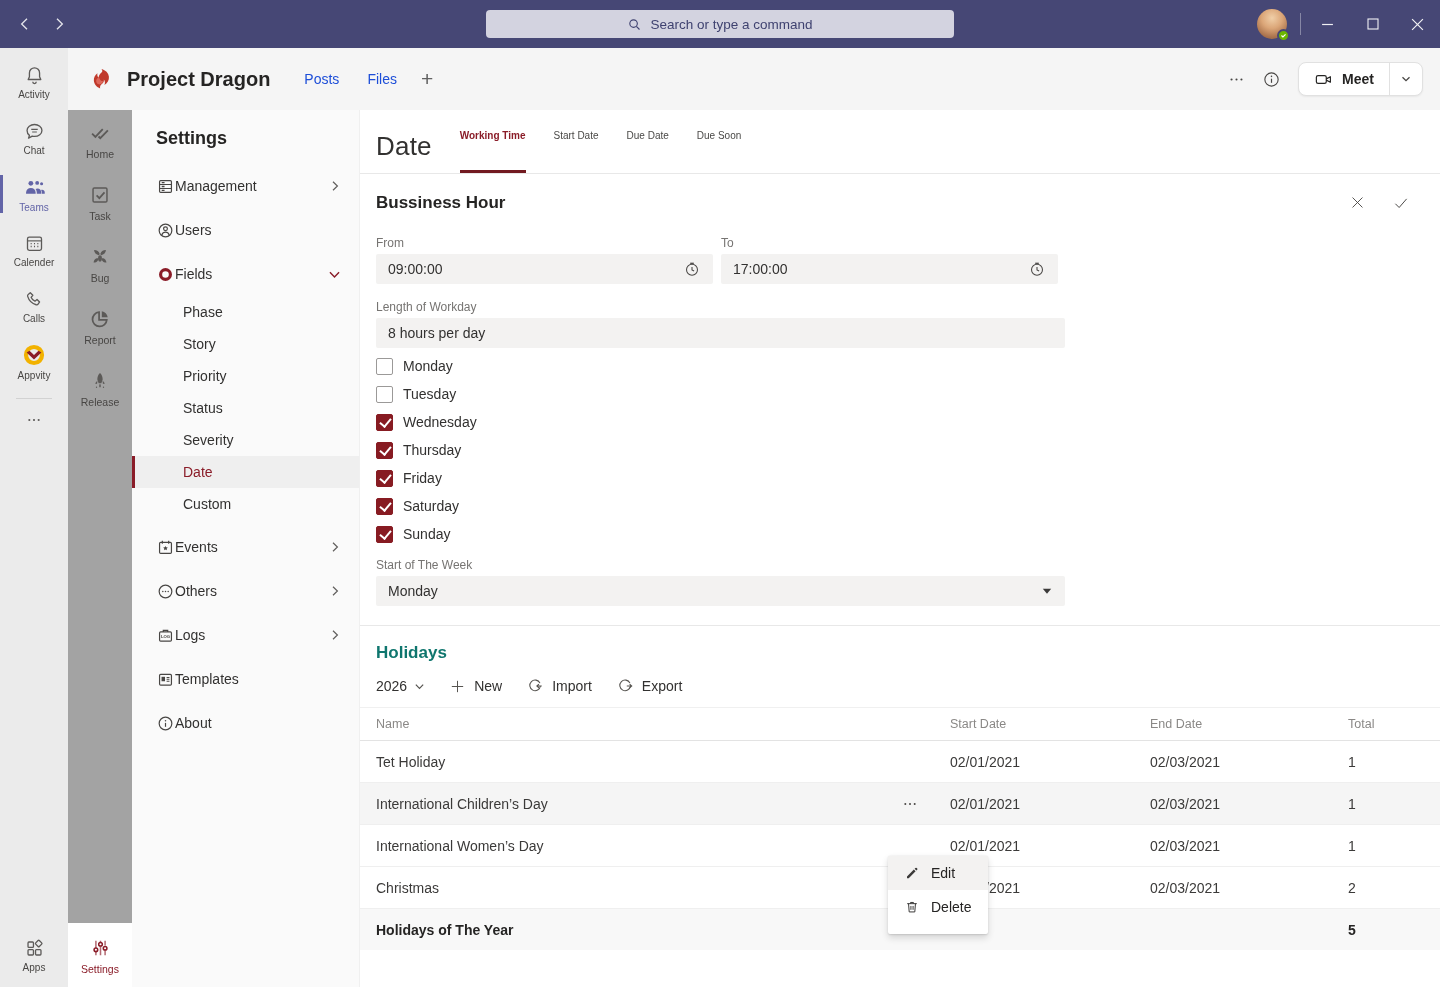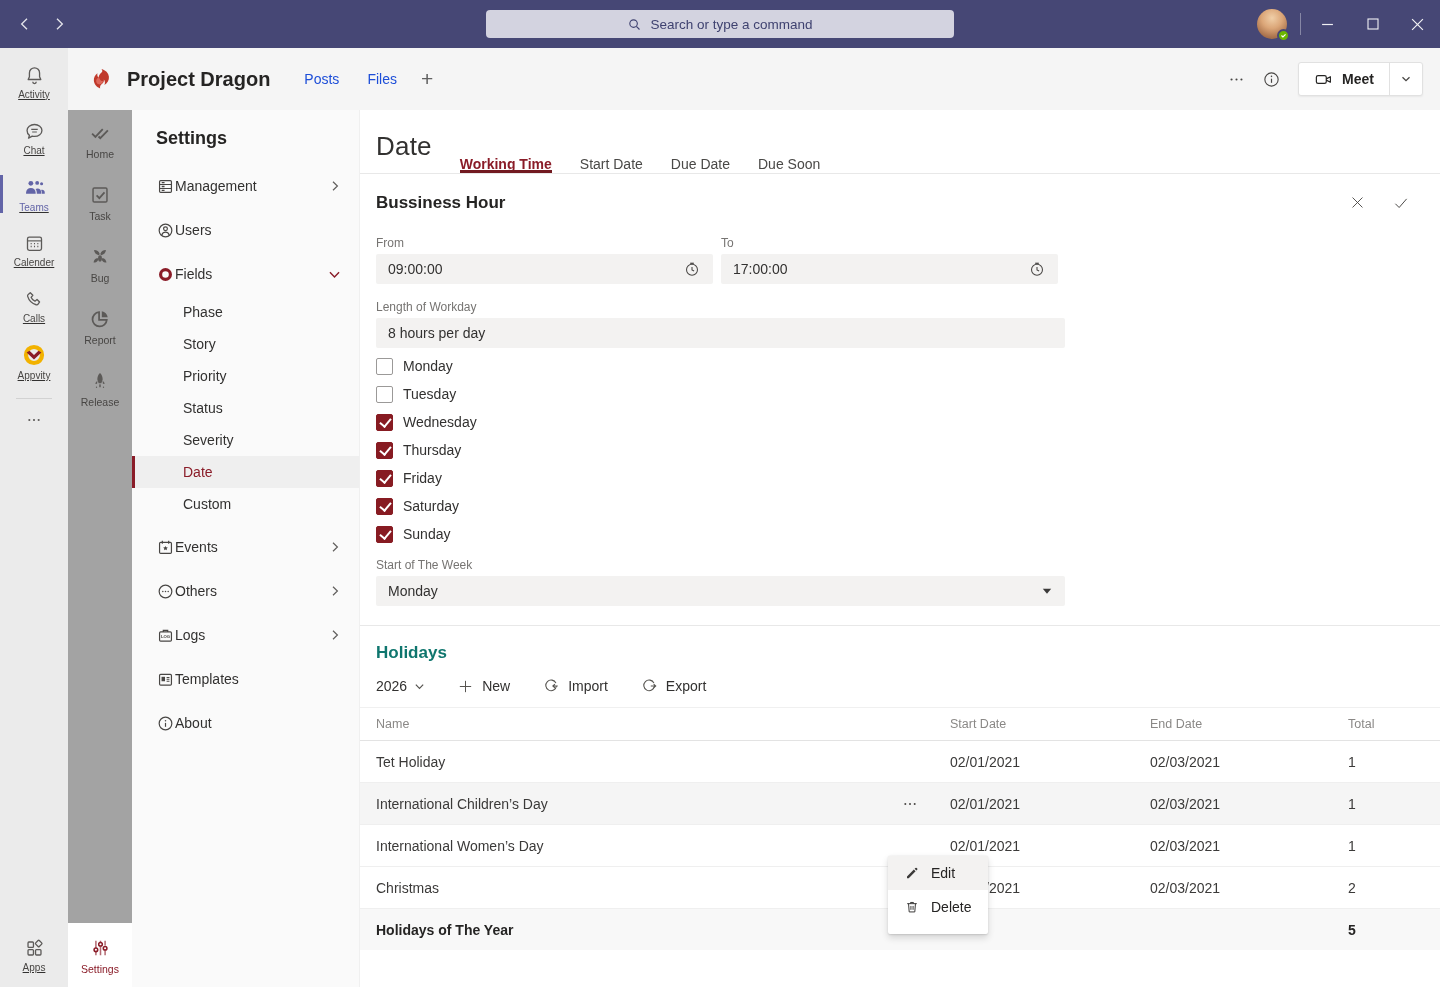--- a/index.html
+++ b/index.html
@@ -23,21 +23,21 @@
   .avatar { width:30px; height:30px; border-radius:50%; position:relative; margin-right:13px; cursor:pointer;
     background:radial-gradient(circle at 50% 30%, #f0cfa8 0%, #dba678 40%, #a8714c 75%, #8a5a3c 100%); }
   .presence { position:absolute; right:-3px; bottom:-3px; width:13px; height:13px; border-radius:50%;
     background:#6bb700; border:2px solid #464775; display:flex; align-items:center; justify-content:center; }
   .tb-divider { width:1px; height:22px; background:rgba(255,255,255,.35); margin-right:4px; }
   .win-btn { width:45px; height:48px; display:flex; align-items:center; justify-content:center;
     color:#fff; opacity:.92; cursor:pointer; }
 
   
   .shell { position:absolute; top:48px; left:0; right:0; bottom:0; display:flex; }
-  .left-rail { width:68px; background:#ebebeb; display:flex; flex-direction:column; align-items:stretch; padding-top:6px;text-decoration:underline; }
+  .left-rail { width:68px; background:#ebebeb; display:flex; flex-direction:column; align-items:stretch; padding-top:6px; }
   .rail-item { height:56px; display:flex; flex-direction:column; align-items:center; justify-content:center;
     gap:3px; color:#5c5a58; position:relative; cursor:pointer; }
   .rail-item .lbl { font-size:10px; color:#484644; }
   .rail-item.active { color:#6264a7; }
   .rail-item.active .lbl { color:#6264a7; }
   .rail-item.active::before { content:''; position:absolute; left:0; top:9px; bottom:9px; width:3px; background:#6264a7; }
   .rail-sep { width:36px; height:1px; background:#d2d2d2; margin:8px auto 4px; }
   .rail-dots { height:34px; display:flex; align-items:center; justify-content:center; color:#5c5a58; cursor:pointer; }
   .rail-bottom { margin-top:auto; margin-bottom:4px; }
 
@@ -48,21 +48,21 @@
   .team-logo { width:27px; height:27px; flex:none; }
   .team-name { margin-left:12px; font-size:20px; font-weight:700; color:#252423; }
   .hd-tabs { display:flex; margin-left:34px; gap:28px; height:100%; align-items:center; }
   .hd-tab { font-size:14px; color:#1d4ed8; position:relative; height:100%; display:flex; align-items:center; cursor:pointer; }
   .hd-tab.active { color:#6264a7; font-weight:700; }
   .hd-tab.active::after { content:''; position:absolute; left:0; right:0; bottom:7px; height:3px; background:#6264a7; border-radius:2px; }
   .hd-add { margin-left:24px; color:#616161; cursor:pointer; }
   .hd-right { position:absolute; right:17px; top:0; height:100%; display:flex; align-items:center; gap:17px; }
   .hd-icon { color:#484644; cursor:pointer; display:flex; }
   .meet-btn { display:flex; align-items:stretch; height:34px; background:#fff; border:1px solid #e1e1e1;
-    border-radius:3px; box-shadow:0 1px 2px rgba(0,0,0,.06); cursor:pointer; }
+    border-radius:8px; box-shadow:0 1px 2px rgba(0,0,0,.06); cursor:pointer; }
   .meet-main { display:flex; align-items:center; gap:9px; padding:0 15px; font-size:14px; font-weight:700; color:#252423; }
   .meet-chev { width:33px; border-left:1px solid #e1e1e1; display:flex; align-items:center; justify-content:center; color:#484644; }
 
   .content-row { flex:1; display:flex; min-height:0; }
 
   
   .app-rail { width:64px; background:#a3a3a3; display:flex; flex-direction:column; }
   .app-rail-item { height:62px; display:flex; flex-direction:column; align-items:center; justify-content:center;
     gap:4px; color:#5c5a58; cursor:pointer; }
   .app-rail-item .lbl { font-size:10.5px; color:#484644; }
@@ -82,21 +82,21 @@
     cursor:pointer; position:relative; }
   .sub-row.active { background:#efefef; color:#8a1c28; }
   .sub-row.active::before { content:''; position:absolute; left:0; top:0; bottom:0; width:3px; background:#8a1c28; }
   .nav-gap { height:5px; }
 
   
   .main { flex:1; background:#fff; position:relative; min-width:0; }
   .main-header { height:64px; display:flex; align-items:flex-end; padding-left:16px; border-bottom:1px solid #e8e8e8; }
   .page-title { font-size:26px; color:#323130; margin-bottom:11px; letter-spacing:.2px; }
   .m-tabs { display:flex; gap:28px; margin-left:28px; }
-  .m-tab { font-size:14px; color:#4a4947; padding-bottom:1px; position:relative; cursor:pointer; }
+  .m-tab { font-size:10px; color:#4a4947; padding-bottom:32px; position:relative; cursor:pointer; }
   .m-tab.active { color:#8a1c28; font-weight:700; }
   .m-tab.active::after { content:''; position:absolute; left:0; right:0; bottom:0; height:3px; background:#721a20; }
 
   .section-head { display:flex; align-items:center; margin:18px 30px 0 16px; height:22px; }
   .section-title { font-size:17px; font-weight:700; color:#252423; flex:1; }
   .sec-actions { display:flex; gap:26px; color:#484644; }
   .sec-actions .ic { cursor:pointer; }
 
   .form { padding-left:16px; }
   .fld-label { font-size:12px; color:#767472; margin-top:16px; }
@@ -114,21 +114,21 @@
   .day-row { display:flex; align-items:center; gap:10px; height:28px; font-size:14px; color:#323130; cursor:pointer; }
   .days { margin-top:4px; }
   .cb { width:17px; height:17px; border:1px solid #9b9998; border-radius:2px; background:#fff; position:relative; flex:none; }
   .cb.checked { background:#871b22; border-color:#871b22; }
   .cb.checked::after { content:''; position:absolute; left:5px; top:1.8px; width:5px; height:9px;
     border:solid #fff; border-width:0 2px 2px 0; transform:rotate(40deg); }
 
   .wide-divider { height:1px; background:#e8e8e8; margin-top:19px; }
 
   .holidays-title { font-size:17px; font-weight:700; color:#0f766e; margin:17px 0 0 16px; }
-  .h-toolbar { display:flex; align-items:center; margin:9px 18px 0 16px; height:28px; gap:32px; }
+  .h-toolbar { display:flex; align-items:center; margin:9px 18px 0 16px; height:28px; gap:24px; }
   .tool { display:flex; align-items:center; gap:8px; font-size:14px; color:#323130; cursor:pointer; }
   .tool .ic { color:#55534f; }
   .year-chev { color:#484644; display:flex; margin-left:-1px; }
 
   .t-head,.t-row,.t-foot { display:grid; grid-template-columns:574px 200px 198px 1fr; align-items:center; padding-left:16px; }
   .t-head { height:34px; margin-top:7px; border-top:1px solid #f0f0f0; border-bottom:1px solid #e3e3e3;
     color:#8a8886; font-size:12.5px; }
   .t-row { height:42px; font-size:14px; color:#3b3a39; border-bottom:1px solid #efefef; position:relative; cursor:default; }
   .t-row.hover { background:#f5f5f5; }
   .row-dots { position:absolute; left:542px; top:50%; transform:translateY(-50%); color:#484644; cursor:pointer; }

